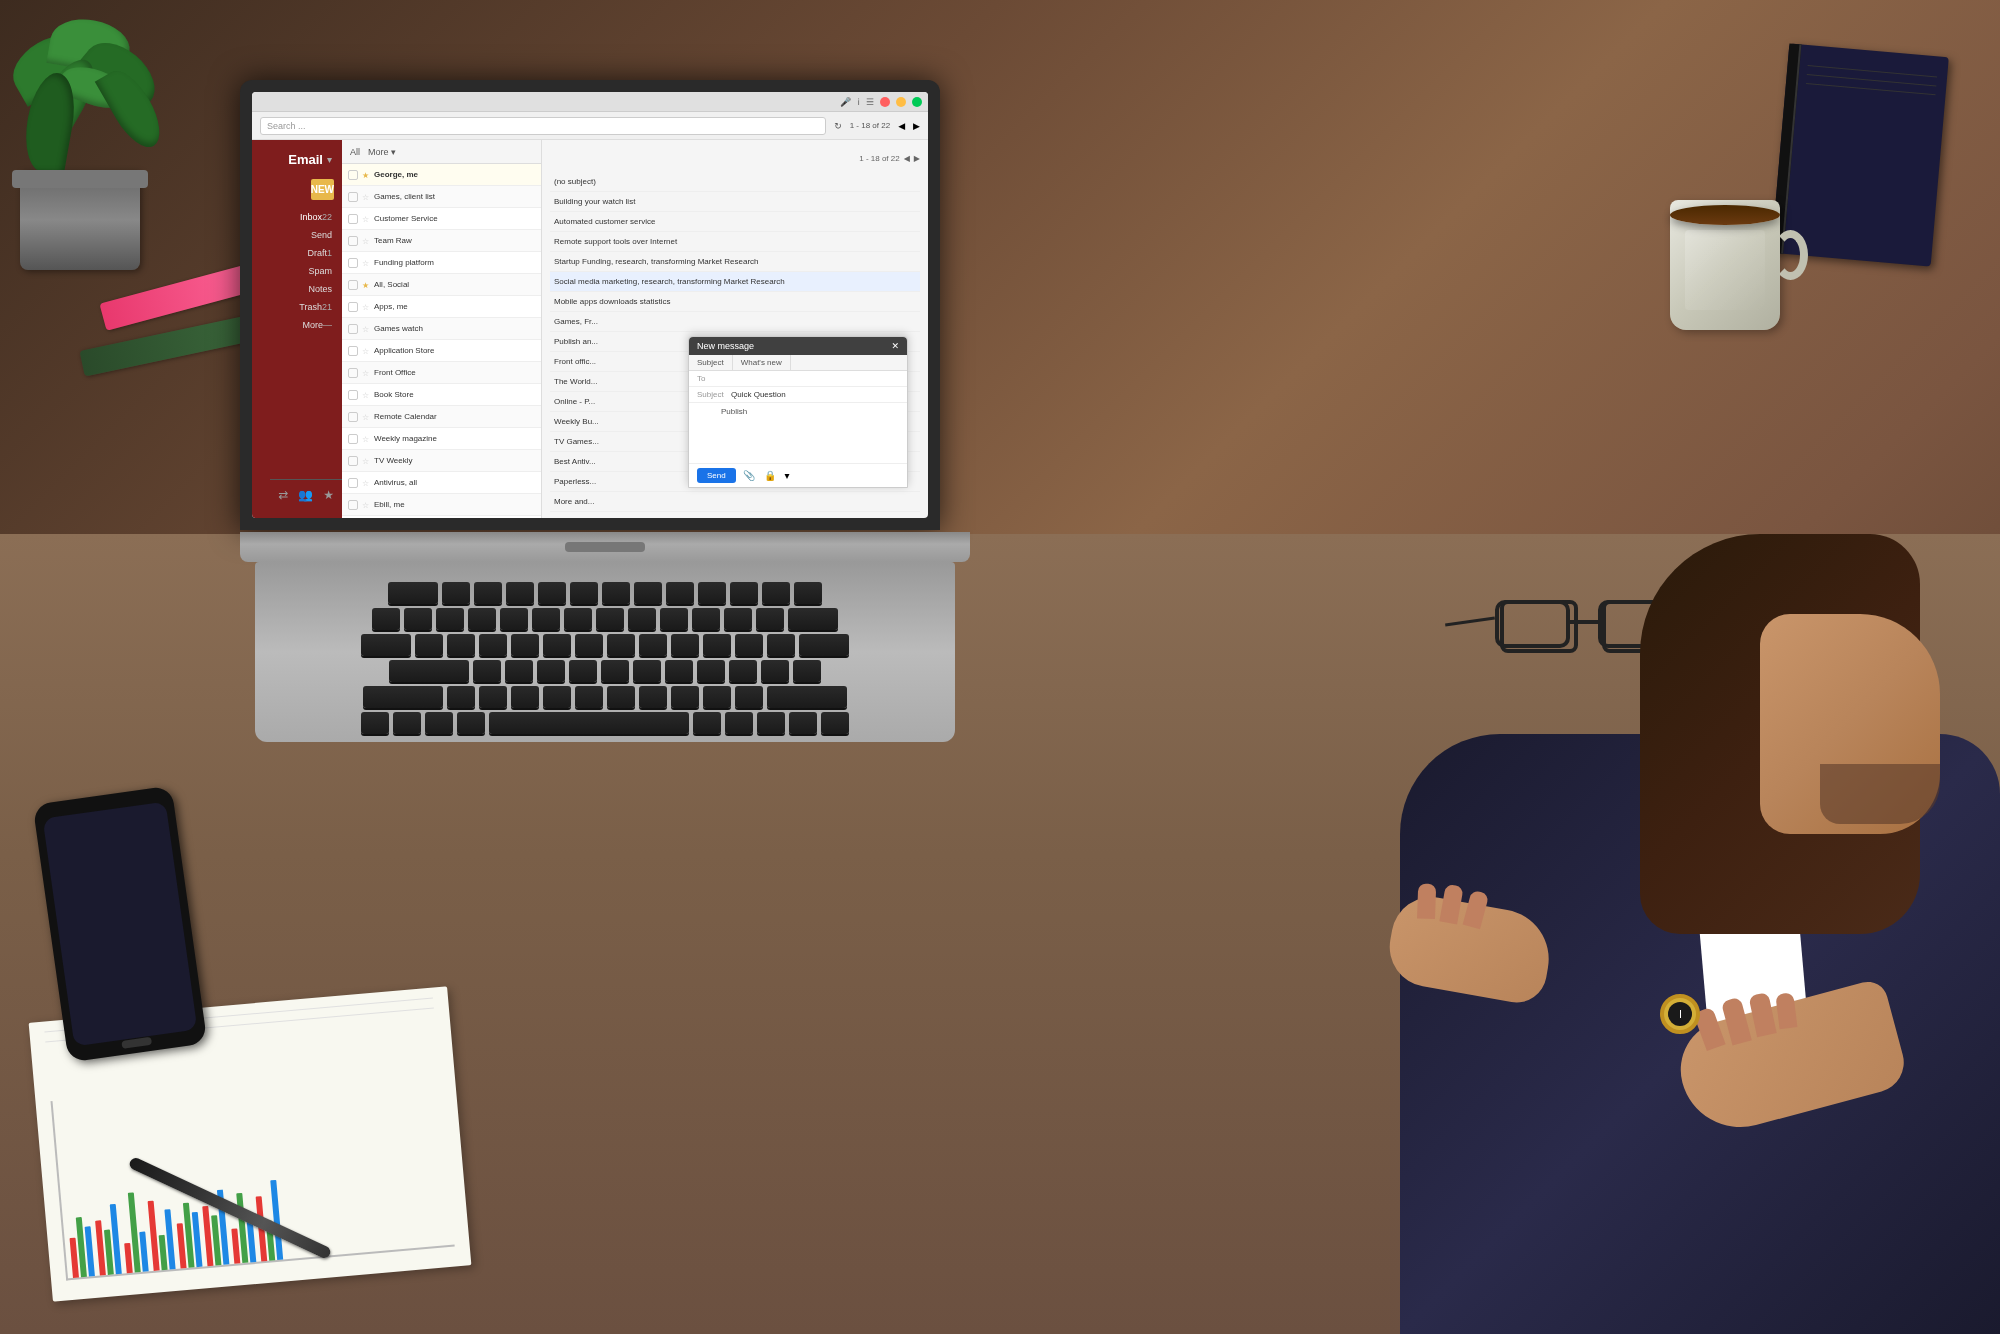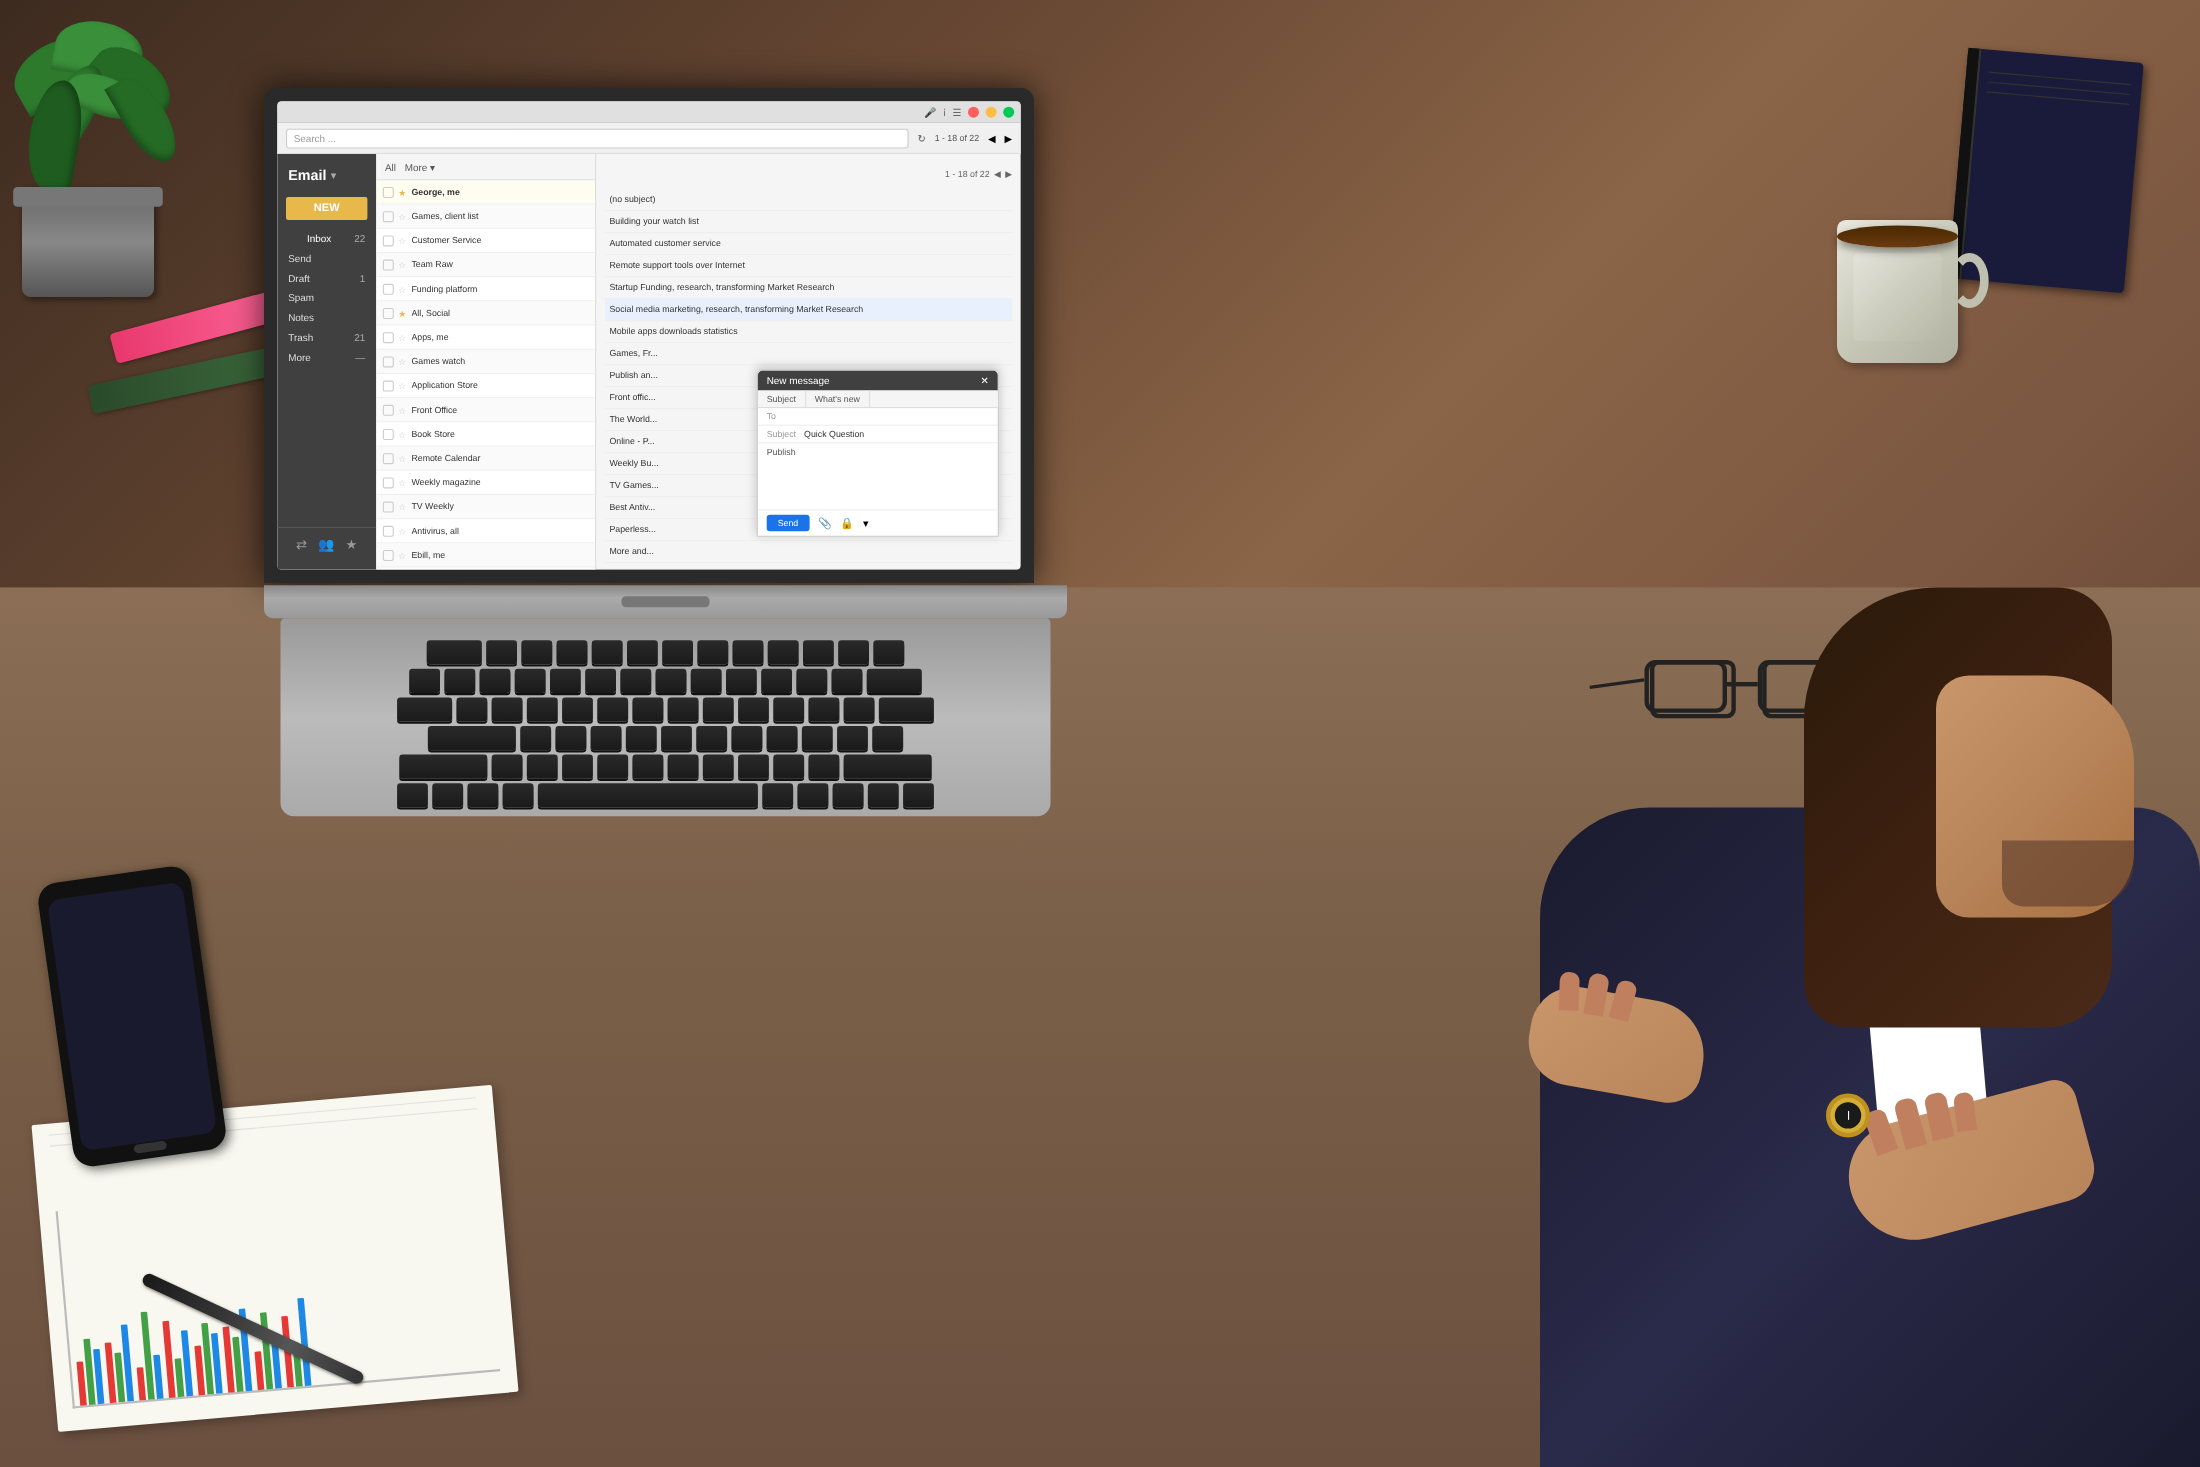--- a/index.html
+++ b/index.html
@@ -380,24 +380,25 @@
 
     .email-body {
       display: flex;
       flex: 1;
       overflow: hidden;
     }
 
     
     .email-sidebar {
       width: 90px;
-      background: #404040;
+      background: #7f1d1d;
       display: flex;
       flex-direction: column;
       padding: 8px 0;
+      align-items: flex-end;
     }
 
     .email-title-row {
       display: flex;
       align-items: center;
       padding: 4px 10px 8px;
       gap: 4px;
     }
 
     .email-title-text {
@@ -581,20 +582,21 @@
       gap: 4px;
     }
 
     .compose-field-label { color: #999; min-width: 30px; }
 
     .compose-body {
       height: 60px;
       padding: 4px 8px;
       font-size: 8px;
       color: #555;
+      margin-left: 24px;
     }
 
     .compose-footer {
       padding: 4px 8px;
       display: flex;
       align-items: center;
       gap: 8px;
       border-top: 1px solid #eee;
     }
 

